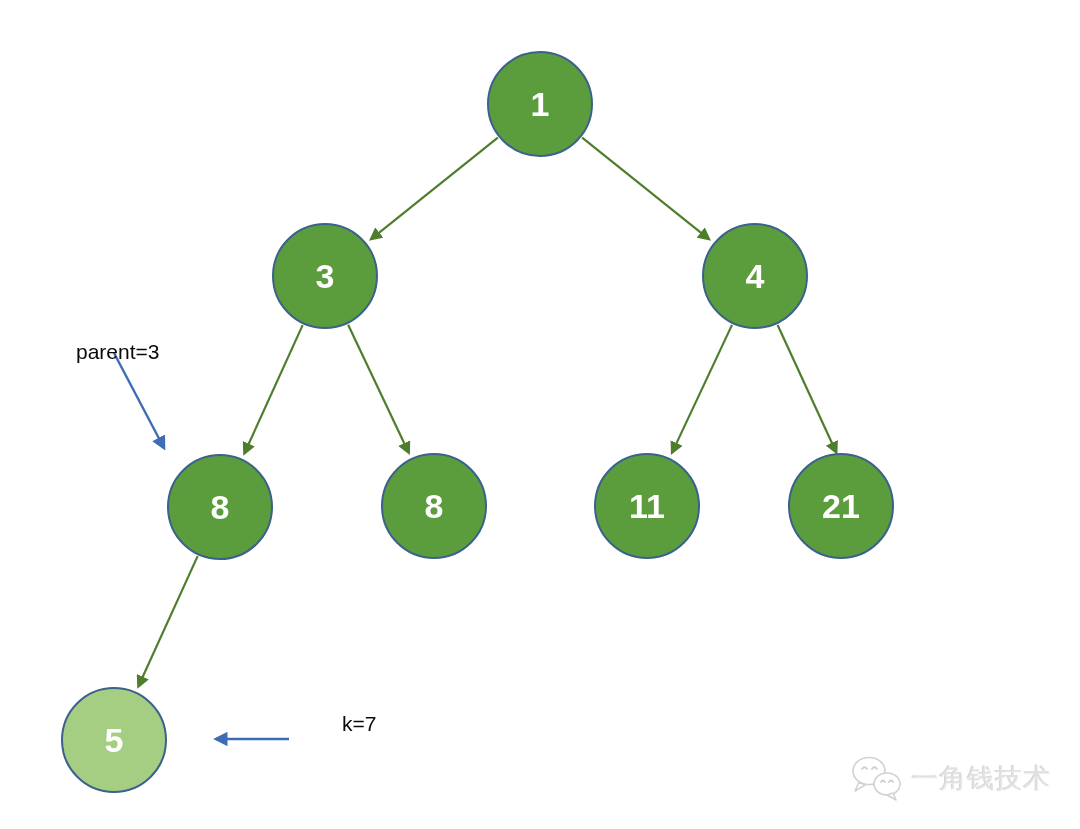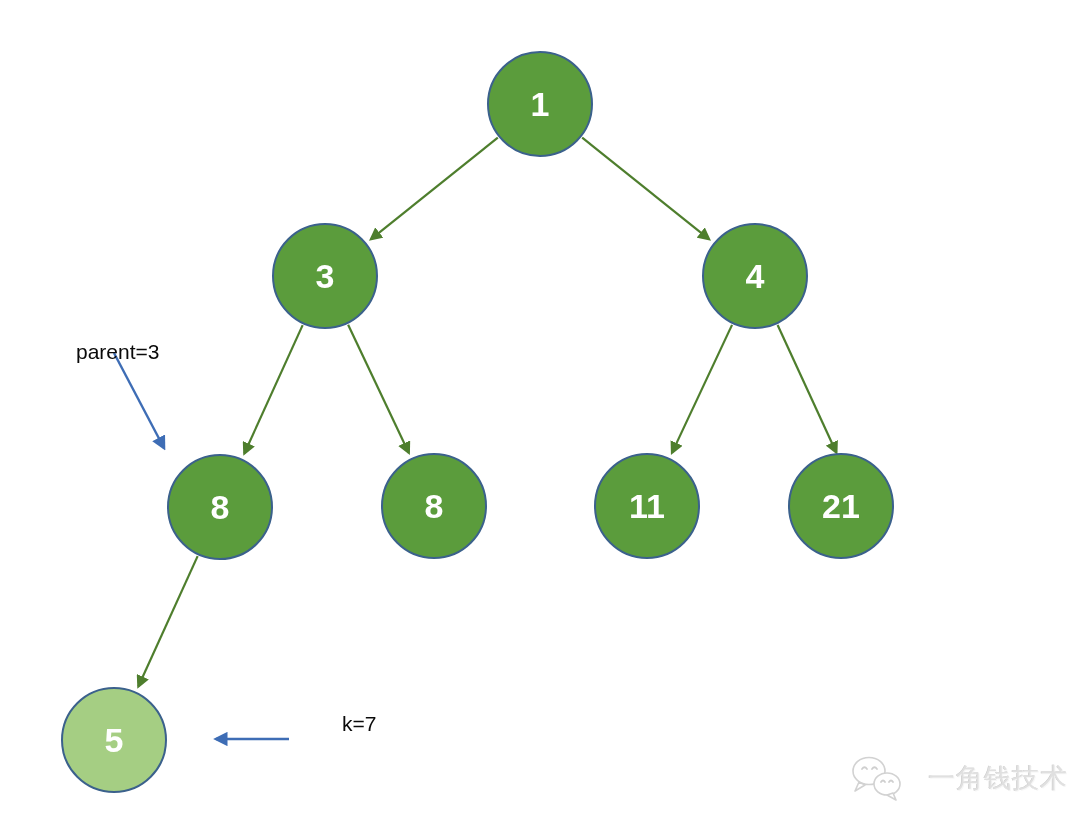--- a/index.html
+++ b/index.html
@@ -40,21 +40,21 @@
     font-size: 21px;
     font-weight: 400;
     white-space: nowrap;
   }
   .watermark {
     position: absolute;
     left: 848px;
     top: 754px;
     display: flex;
     align-items: center;
-    gap: 22px;
+    gap: 5px;
     justify-content: center;
   }
   .watermark .wm-text {
     font-size: 27px;
     color: #e0e0e0;
     letter-spacing: 1px;
     text-shadow: 1px 1px 0 #f7f7f7, -0.5px -0.5px 0 #c6c6c6;
     white-space: nowrap;
   }
 </style>

